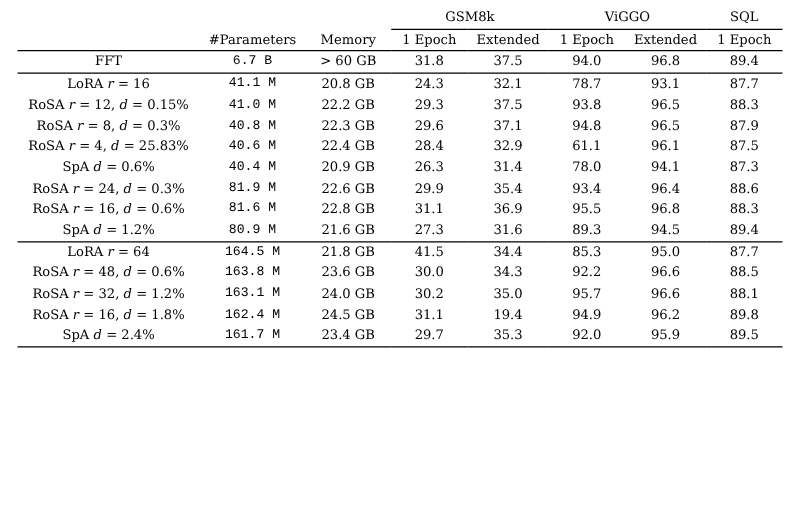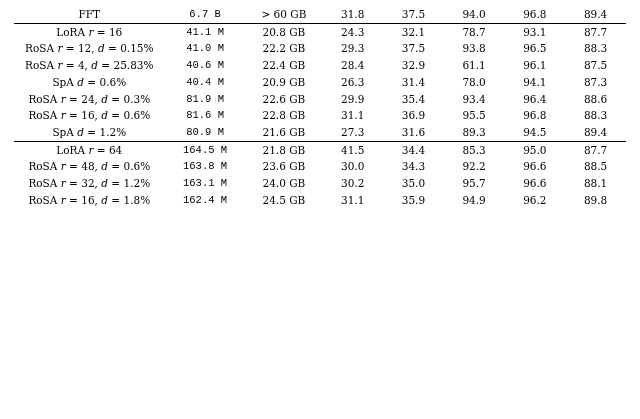--- a/index.html
+++ b/index.html
@@ -53,20 +53,38 @@
   .spacer-top td { padding-top: 5px; }
   .grouphead-row th { padding-bottom: 2px; }
   .subhead-row th { padding-top: 1px; padding-bottom: 4px; }
 </style>
 </head>
 <body>
 
 <div id="table-wrap">
   <table class="results">
     <thead>
+      <tr class="grouphead-row">
+        <th class="rowlabel"></th>
+        <th></th>
+        <th></th>
+        <th class="grouphead grule" colspan="2">GSM8k</th>
+        <th class="grouphead grule" colspan="2">ViGGO</th>
+        <th class="grouphead grule" colspan="1">SQL</th>
+      </tr>
+      <tr class="subhead-row botrule">
+        <th class="rowlabel"></th>
+        <th class="paramcol">#Parameters</th>
+        <th class="memcol">Memory</th>
+        <th class="numcol">1 Epoch</th>
+        <th class="numcol">Extended</th>
+        <th class="numcol">1 Epoch</th>
+        <th class="numcol">Extended</th>
+        <th class="numcol">1 Epoch</th>
+      </tr>
     </thead>
     <tbody id="table-body">
         <tr class="spacer-top">
           <td class="rowlabel"><span>FFT</span></td>
           <td class="paramcol">6.7 B</td>
           <td class="memcol">&gt; 60 GB</td>
           <td class="numcol bold">31.8</td>
           <td class="numcol bold">37.5</td>
           <td class="numcol bold">94.0</td>
           <td class="numcol bold">96.8</td>
@@ -86,20 +104,30 @@
           <td class="rowlabel"><span>RoSA </span><span class="it">r</span><span> = 12, </span><span class="it">d</span><span> = 0.15%</span></td>
           <td class="paramcol">41.0 M</td>
           <td class="memcol">22.2 GB</td>
           <td class="numcol">29.3</td>
           <td class="numcol bold">37.5</td>
           <td class="numcol">93.8</td>
           <td class="numcol">96.5</td>
           <td class="numcol bold">88.3</td>
         </tr>
         <tr>
+          <td class="rowlabel"><span>RoSA </span><span class="it">r</span><span> = 8, </span><span class="it">d</span><span> = 0.3%</span></td>
+          <td class="paramcol">40.8 M</td>
+          <td class="memcol">22.3 GB</td>
+          <td class="numcol bold">29.6</td>
+          <td class="numcol">37.1</td>
+          <td class="numcol bold">94.8</td>
+          <td class="numcol bold">96.5</td>
+          <td class="numcol">87.9</td>
+        </tr>
+        <tr>
           <td class="rowlabel"><span>RoSA </span><span class="it">r</span><span> = 4, </span><span class="it">d</span><span> = 25.83%</span></td>
           <td class="paramcol">40.6 M</td>
           <td class="memcol">22.4 GB</td>
           <td class="numcol">28.4</td>
           <td class="numcol">32.9</td>
           <td class="numcol">61.1</td>
           <td class="numcol">96.1</td>
           <td class="numcol">87.5</td>
         </tr>
         <tr>
@@ -170,20 +198,30 @@
           <td class="numcol">35.0</td>
           <td class="numcol bold">95.7</td>
           <td class="numcol bold">96.6</td>
           <td class="numcol">88.1</td>
         </tr>
         <tr>
           <td class="rowlabel"><span>RoSA </span><span class="it">r</span><span> = 16, </span><span class="it">d</span><span> = 1.8%</span></td>
           <td class="paramcol">162.4 M</td>
           <td class="memcol">24.5 GB</td>
           <td class="numcol bold">31.1</td>
-          <td class="numcol bold">35.9</td>
+          <td class="numcol bold">19.4</td>
           <td class="numcol">94.9</td>
           <td class="numcol">96.2</td>
           <td class="numcol bold">89.8</td>
+        </tr>
+        <tr class="botrule">
+          <td class="rowlabel"><span>SpA </span><span class="it">d</span><span> = 2.4%</span></td>
+          <td class="paramcol">161.7 M</td>
+          <td class="memcol">23.4 GB</td>
+          <td class="numcol">29.7</td>
+          <td class="numcol">35.3</td>
+          <td class="numcol">92.0</td>
+          <td class="numcol">95.9</td>
+          <td class="numcol">89.5</td>
         </tr>
       </tbody>
   </table>
 </div>
 
 </body></html>

